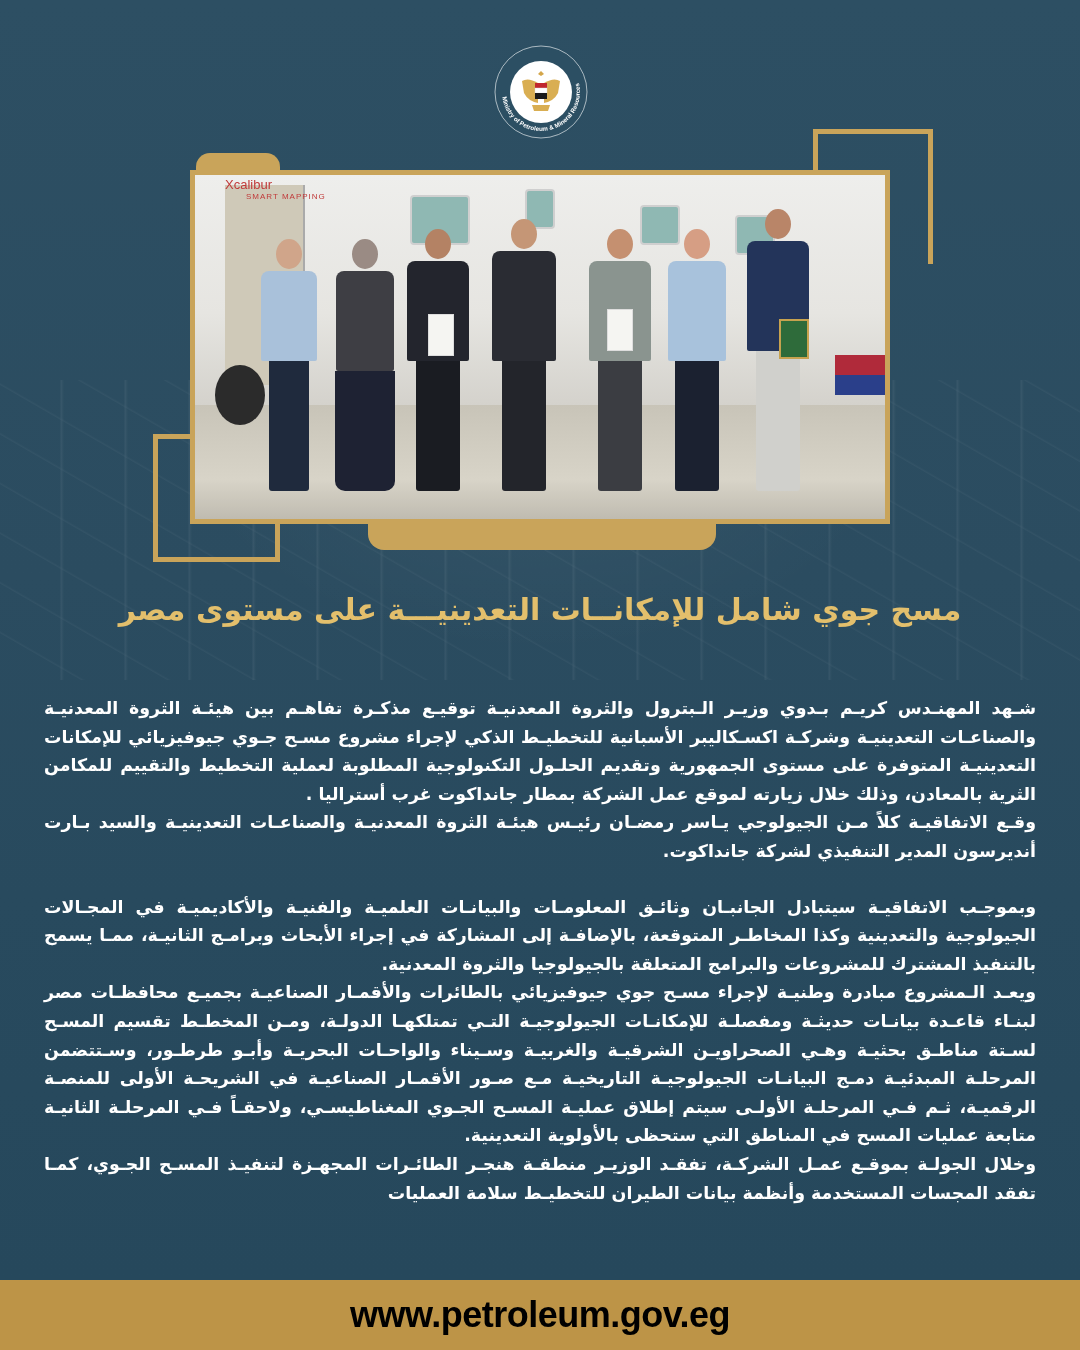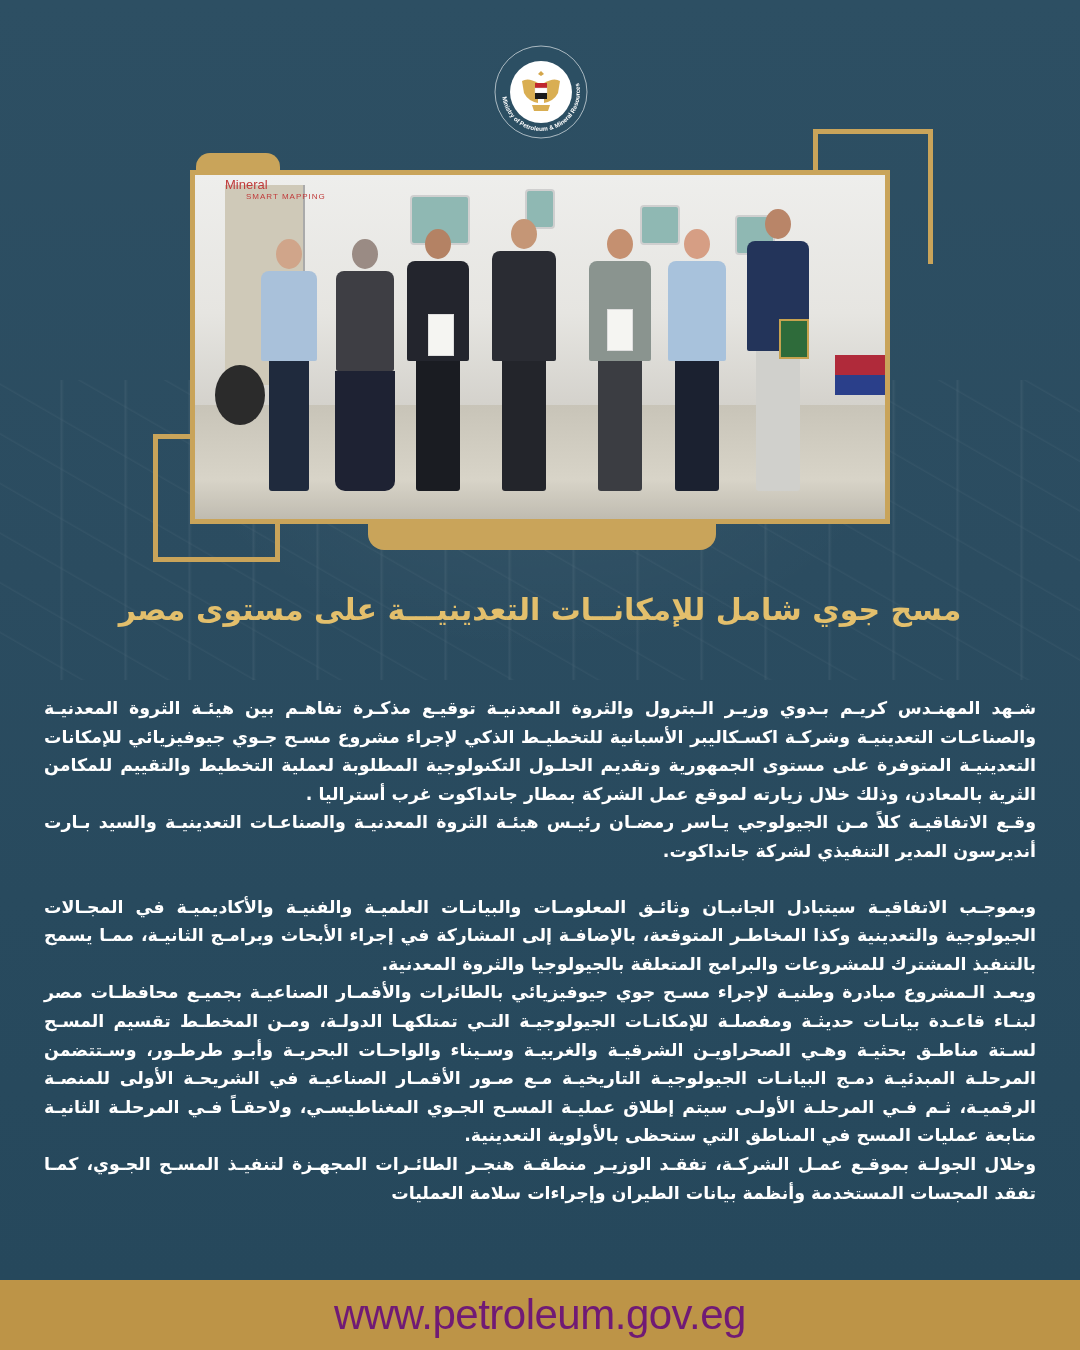--- a/index.html
+++ b/index.html
@@ -133,21 +133,21 @@
   .body-text p.gap { margin-top: 27px; }
 
   
   .footer {
     position: absolute; left: 0; top: 1280px; width: 1080px; height: 70px;
     background: #bd9447;
     display: flex; align-items: center; justify-content: center;
   }
   .footer-url {
     font-family: "Liberation Sans", sans-serif;
-    color: #701a75; font-size: 42px; font-weight: normal;
+    color: #000000; font-size: 36px; font-weight: bold;
     letter-spacing: -0.5px;
   }
 </style>
 </head>
 <body>
 
 <div class="bg-texture"></div>
 <div class="bg-structure"></div>
 
 <div class="logo">
@@ -182,21 +182,21 @@
   <div class="plane-body"></div>
   <div class="hangar-floor"></div>
   <div class="door"></div>
   <div class="window" style="left:215px;top:20px;width:60px;height:50px;"></div>
   <div class="window" style="left:330px;top:14px;width:30px;height:40px;"></div>
   <div class="window" style="left:445px;top:30px;width:40px;height:40px;"></div>
   <div class="window" style="left:540px;top:40px;width:40px;height:40px;"></div>
   <div class="red-stripe"></div>
   <div class="wheel"></div>
   <div class="logo-text">
-    <span>Mineral</span>
+    <span>Xcalibur</span>
     <small>SMART MAPPING</small>
   </div>
 
   <div class="person" style="left:62px;width:64px;">
     <div class="head" style="background:#d0a58a;"></div>
     <div class="torso" style="width:56px;height:90px;background:#a9c1da;"></div>
     <div class="legs" style="width:40px;height:130px;background:#1f2a3d;"></div>
   </div>
   <div class="person" style="left:138px;width:64px;">
     <div class="head" style="background:#9a8b84;"></div>
@@ -235,18 +235,18 @@
 
 <div class="headline">
   <span>مسح جوي شامل للإمكانــات التعدينيـــة على مستوى مصر</span>
 </div>
 
 <div class="body-text">
   <p>شـهد المهنـدس كريـم بـدوي وزيـر الـبترول والثروة المعدنيـة توقيـع مذكـرة تفاهـم بين هيئـة الثروة المعدنيـة والصناعـات التعدينيـة وشركـة اكسـكاليبر الأسبانية للتخطيـط الذكي لإجراء مشروع مسـح جـوي جيوفيزيائي للإمكانات التعدينيـة المتوفرة على مستوى الجمهورية وتقديم الحلـول التكنولوجية المطلوبة لعملية التخطيط والتقييم للمكامن الثرية بالمعادن، وذلك خلال زيارته لموقع عمل الشركة بمطار جانداكوت غرب أستراليا .</p>
   <p>وقـع الاتفاقيـة كلاً مـن الجيولوجي يـاسر رمضـان رئيـس هيئـة الثروة المعدنيـة والصناعـات التعدينيـة والسيد بـارت أنديرسون المدير التنفيذي لشركة جانداكوت.</p>
   <p class="gap">وبموجـب الاتفاقيـة سيتبادل الجانبـان وثائـق المعلومـات والبيانـات العلميـة والفنيـة والأكاديميـة في المجـالات الجيولوجية والتعدينية وكذا المخاطـر المتوقعة، بالإضافـة إلى المشاركة في إجراء الأبحاث وبرامـج الثانيـة، ممـا يسمح بالتنفيذ المشترك للمشروعات والبرامج المتعلقة بالجيولوجيا والثروة المعدنية.</p>
   <p>ويعـد الـمشروع مبادرة وطنيـة لإجراء مسـح جوي جيوفيزيائي بالطائرات والأقمـار الصناعيـة بجميـع محافظـات مصر لبنـاء قاعـدة بيانـات حديثـة ومفصلـة للإمكانـات الجيولوجيـة التـي تمتلكهـا الدولـة، ومـن المخطـط تقسيم المسـح لسـتة مناطـق بحثيـة وهـي الصحراويـن الشرقيـة والغربيـة وسـيناء والواحـات البحريـة وأبـو طرطـور، وسـتتضمن المرحلـة المبدئيـة دمـج البيانـات الجيولوجيـة التاريخيـة مـع صـور الأقمـار الصناعيـة في الشريحـة الأولى للمنصـة الرقميـة، ثـم فـي المرحلـة الأولـى سيتم إطلاق عمليـة المسـح الجـوي المغناطيسـي، ولاحقـاً فـي المرحلـة الثانيـة متابعة عمليات المسح في المناطق التي ستحظى بالأولوية التعدينية.</p>
-  <p>وخلال الجولـة بموقـع عمـل الشركـة، تفقـد الوزيـر منطقـة هنجـر الطائـرات المجهـزة لتنفيـذ المسـح الجـوي، كمـا تفقد المجسات المستخدمة وأنظمة بيانات الطيران وإجراءات سلامة العمليات</p>
+  <p>وخلال الجولـة بموقـع عمـل الشركـة، تفقـد الوزيـر منطقـة هنجـر الطائـرات المجهـزة لتنفيـذ المسـح الجـوي، كمـا تفقد المجسات المستخدمة وأنظمة بيانات الطيران للتخطيـط سلامة العمليات</p>
 </div>
 
 <div class="footer">
   <span class="footer-url">www.petroleum.gov.eg</span>
 </div>
 
 </body></html>

